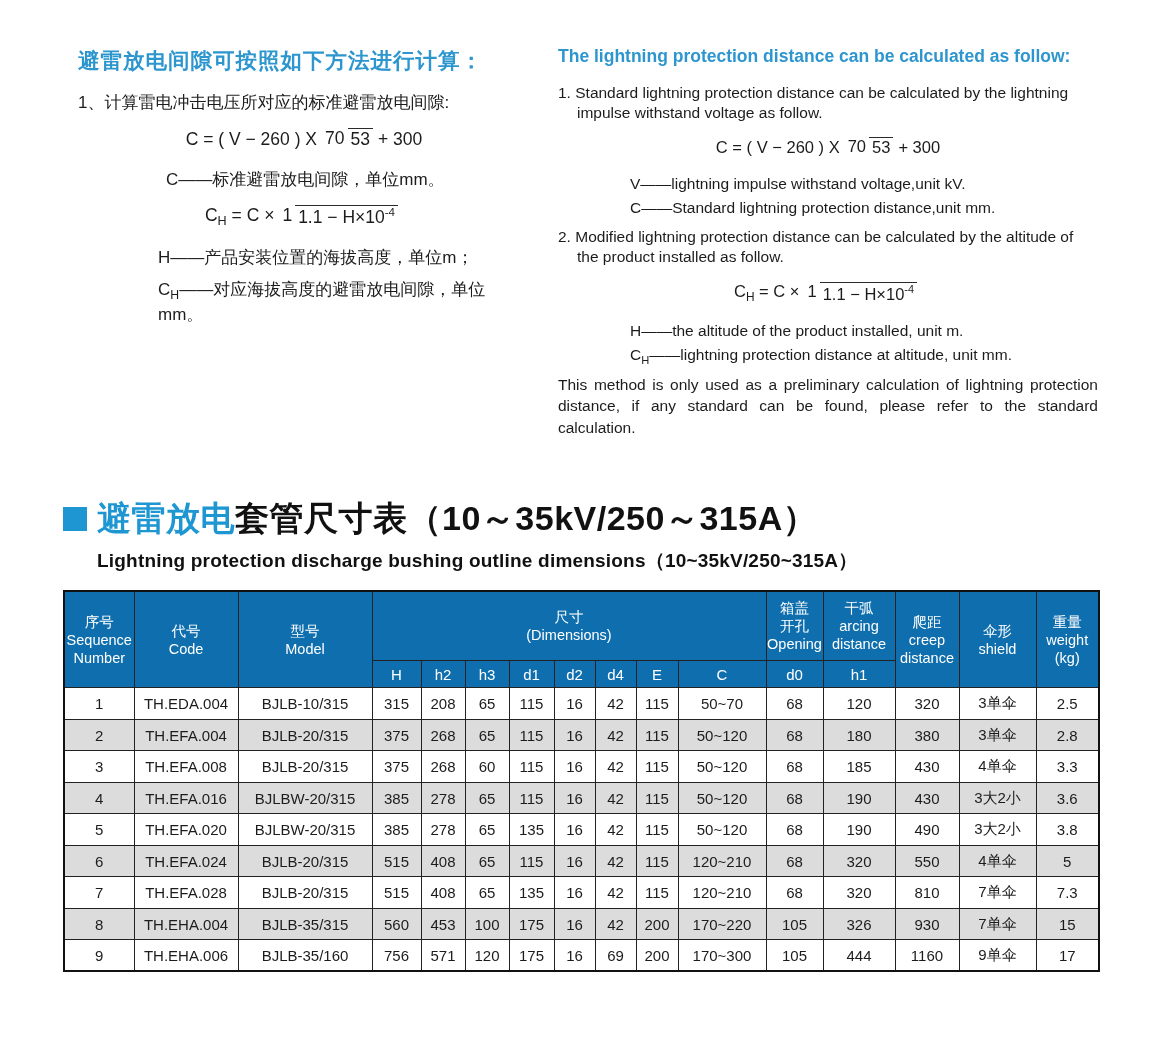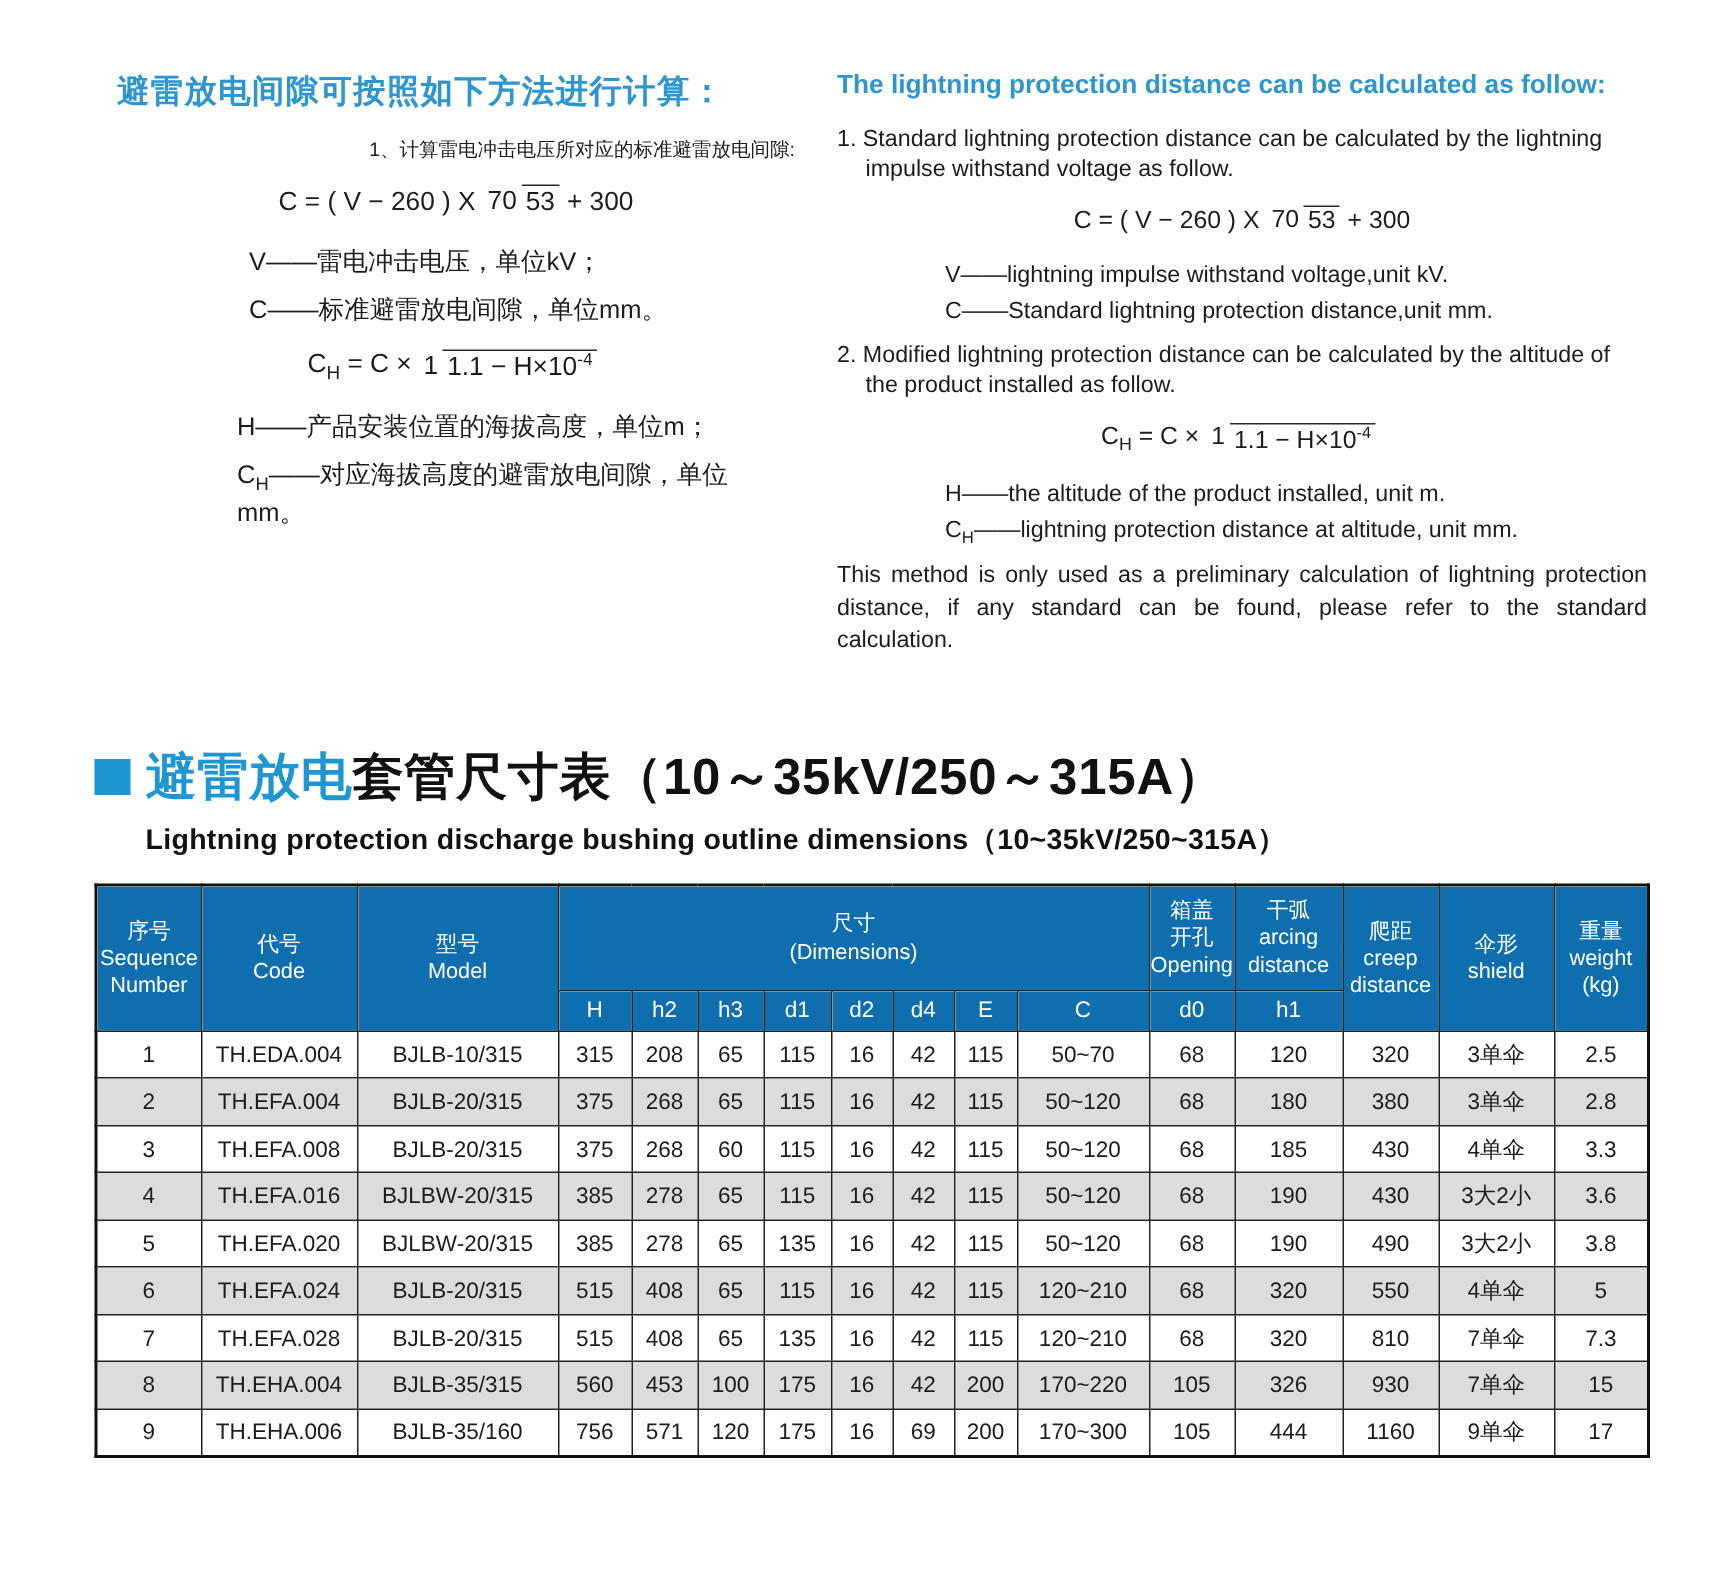--- a/index.html
+++ b/index.html
@@ -7,21 +7,21 @@
   .page { position:relative; width:1100px; height:1051px; background:#fff; overflow:hidden; }
 
   
   .top-area { display:flex; padding:46px 58px 0 78px; gap:28px; }
   .col-left { width:452px; flex:0 0 452px; }
   .col-right { width:540px; flex:0 0 540px; }
 
   .cn-title { color:#2d96cf; font-size:21.5px; font-weight:bold; letter-spacing:1px; margin-bottom:16px; }
   .en-title { color:#2d96cf; font-size:17.5px; font-weight:bold; margin-bottom:16px; }
 
-  .cn-item { font-size:13px; margin-bottom:6px;text-align:right; }
+  .cn-item { font-size:17px; margin-bottom:6px; }
   .cn-def  { font-size:17px; padding-left:88px; margin-bottom:9px; }
   .cn-def2 { font-size:17px; padding-left:80px; margin-bottom:9px; }
   .cn-note { font-size:17px; text-indent:2em; line-height:1.55; margin-top:8px; }
 
   .en-item { font-size:15.5px; line-height:1.3; padding-left:19px; text-indent:-19px; margin-bottom:8px; }
   .en-def  { font-size:15.5px; padding-left:72px; margin-bottom:6px; }
   .en-note { font-size:15.5px; line-height:1.38; text-align:justify; margin-top:8px; }
 
   .formula { display:flex; justify-content:center; align-items:center; font-size:17.5px; margin:14px 0 18px 0; white-space:nowrap; }
   .formula .frac { display:inline-flex; flex-direction:row; text-align:center; margin:0 5px; vertical-align:middle; }
@@ -59,21 +59,20 @@
       <div class="cn-title">避雷放电间隙可按照如下方法进行计算：</div>
       <div class="cn-item">1、计算雷电冲击电压所对应的标准避雷放电间隙:</div>
       <div class="formula">
         <span>C = ( V − 260 ) X</span>
         <span class="frac">
           <span class="num">70</span>
           <span class="den">53</span>
         </span>
         <span>+ 300</span>
       </div>
-      <div class="cn-def">V——雷电冲击电压，单位kV；</div>
       <div class="cn-def">C——标准避雷放电间隙，单位mm。</div>
       <div class="formula">
         <span><span>C</span><sub>H</sub> <span>= C ×</span></span>
         <span class="frac">
           <span class="num">1</span>
           <span class="den"><span>1.1 − H×10</span><sup>-4</sup></span>
         </span>
       </div>
       <div class="cn-def2">H——产品安装位置的海拔高度，单位m；</div>
       <div class="cn-def2"><span>C</span><sub style="font-size:0.72em;">H</sub><span>——对应海拔高度的避雷放电间隙，单位mm。</span></div>

